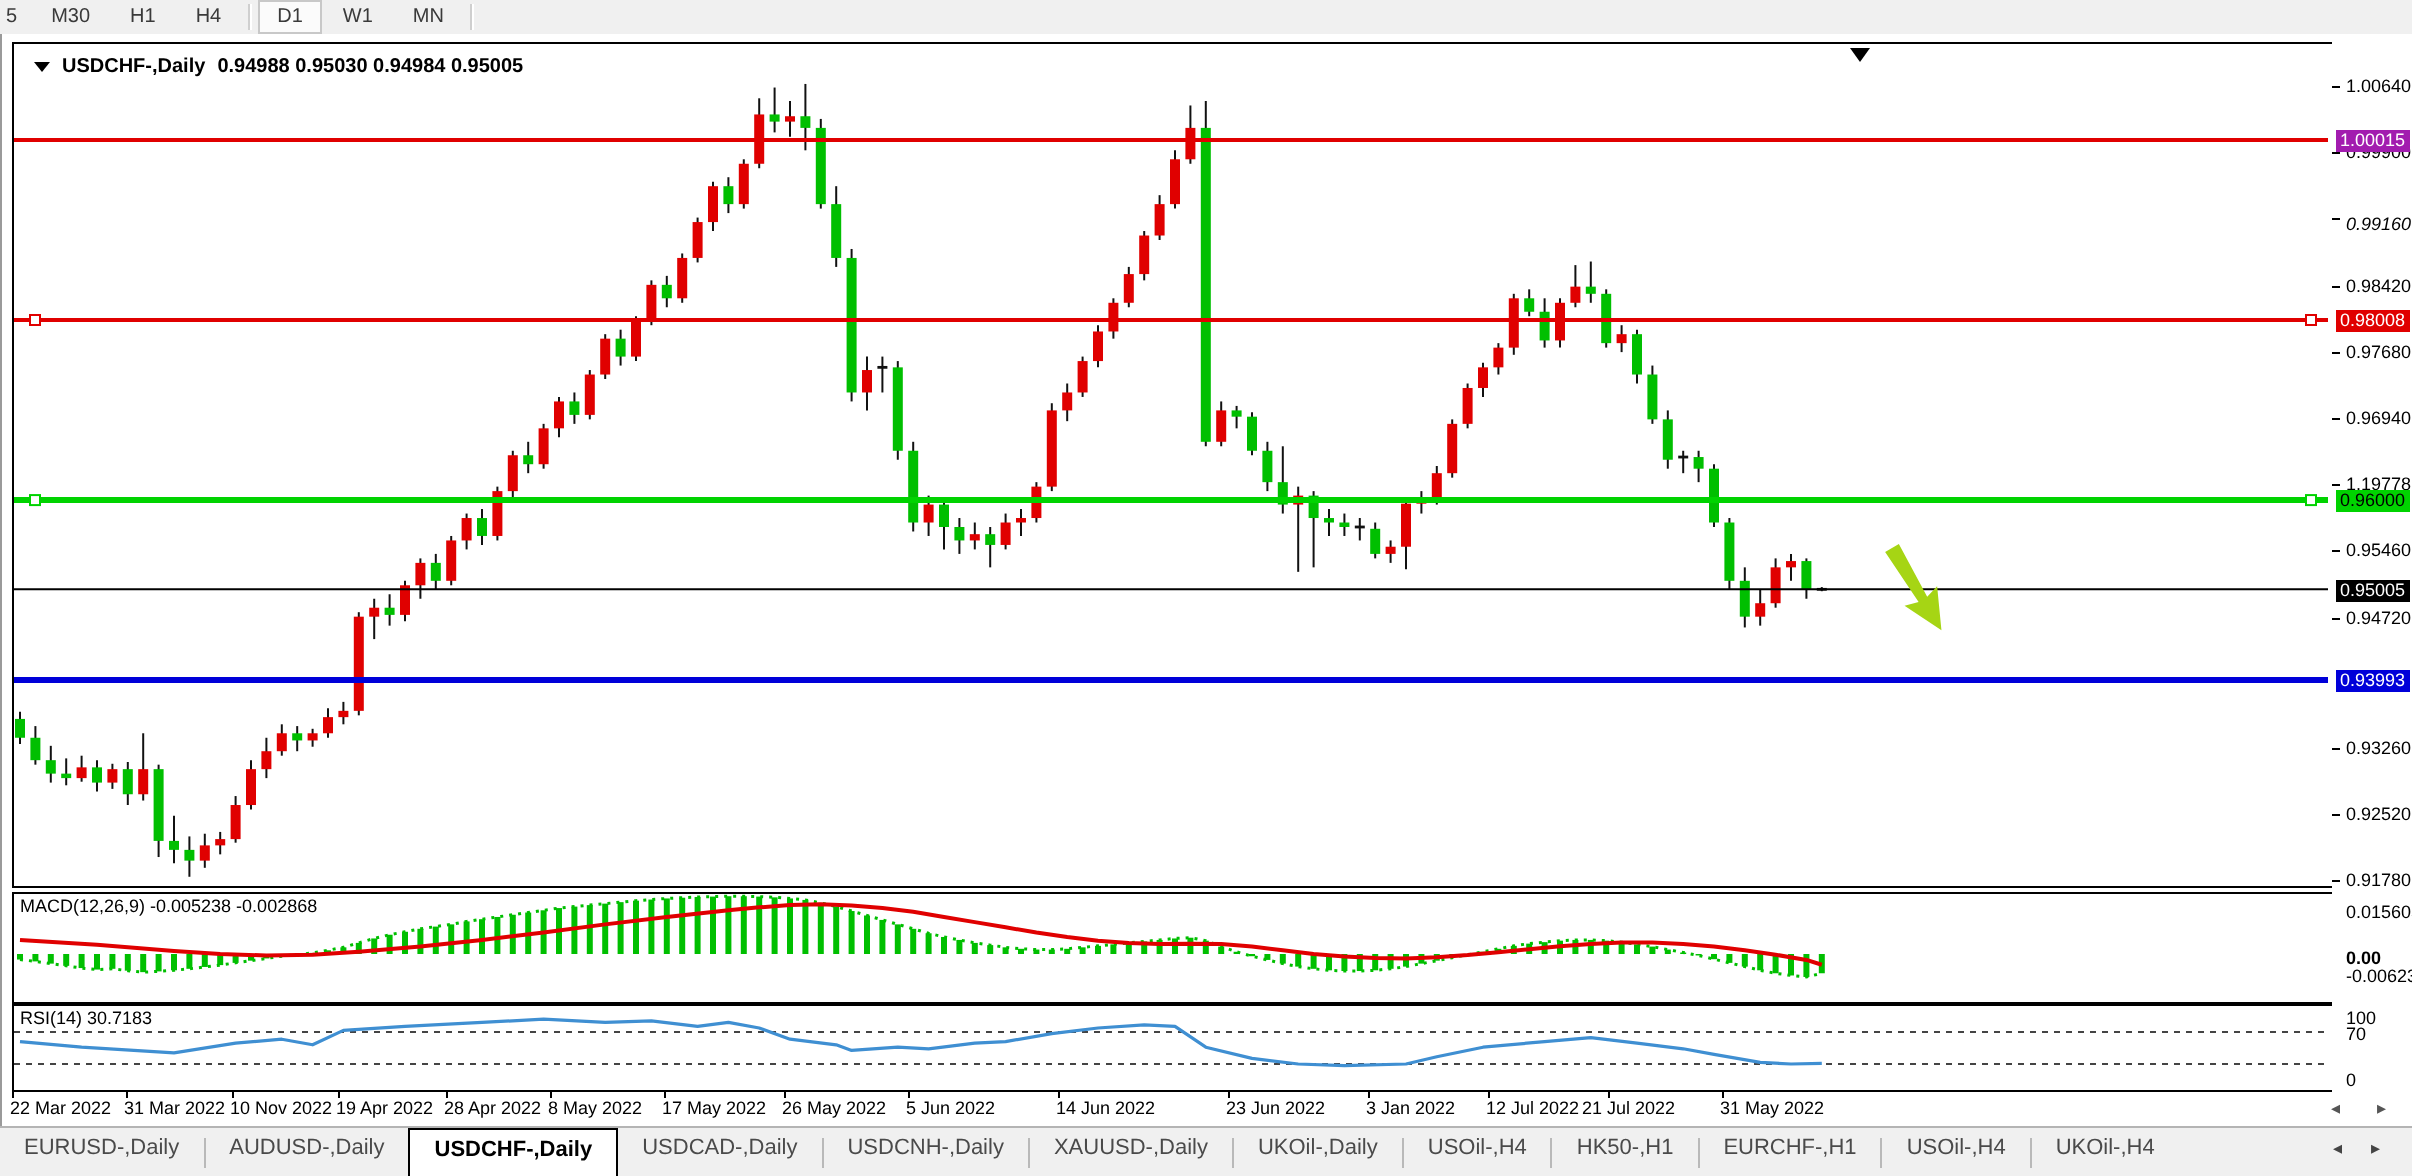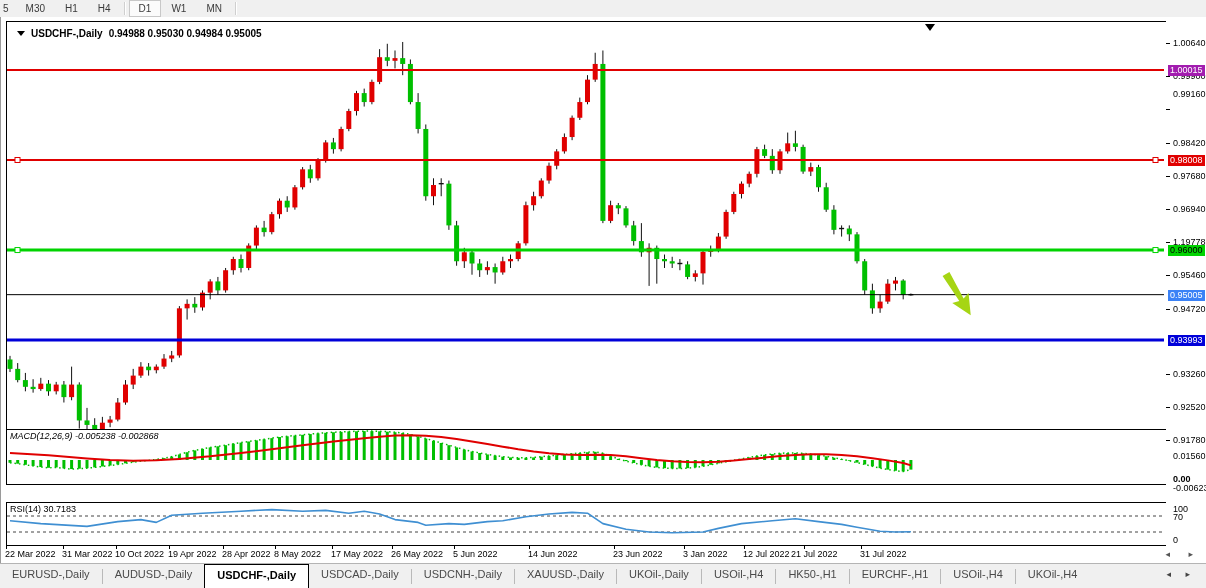--- a/index.html
+++ b/index.html
@@ -11,21 +11,21 @@
            border-bottom:1px solid #d6d6d6;display:flex;align-items:center;}
   .tb-btn{font-size:10px;color:#3a3a3a;padding:1px 9px;height:13px;line-height:13px;
           cursor:default;border:1px solid transparent;}
   .tb-btn.active{background:#fbfbfb;border:1px solid #c8c8c8;}
   .tb-sep{width:1px;height:13px;background:#cfcfcf;border-right:1px solid #fff;margin:0 3px;}
   
   #chartwin{position:absolute;left:0;top:17px;width:1206px;height:546px;background:#fff;
             border-left:1px solid #9a9a9a;}
   .pane{position:absolute;left:5px;width:1159px;border:1px solid #000;background:#fff;}
   #main-pane{top:4px;height:421px;}
-  #macd-pane{top:412px;height:54px;font-style:italic;}
+  #macd-pane{top:429px;height:54px;}
   #rsi-pane{top:485px;height:42px;}
   .pane svg{position:absolute;left:0;top:0;}
   .ind-label{position:absolute;left:3px;top:1px;font-size:9px;color:#000;z-index:5;white-space:nowrap;}
   #chart-title{position:absolute;left:10px;top:6px;font-size:10px;font-weight:bold;color:#000;
                z-index:6;display:flex;align-items:center;gap:6px;white-space:nowrap;}
   #title-tri{width:0;height:0;border-left:4px solid transparent;border-right:4px solid transparent;
              border-top:5px solid #000;display:inline-block;}
   
   #axis{position:absolute;left:1165px;top:0;width:41px;height:546px;background:#fff;}
   .axlab{position:absolute;left:7px;font-size:9px;color:#000;white-space:nowrap;}
@@ -458,21 +458,21 @@
           <polyline points="3,17.8 33.8,20.6 80,23.400000000000002 110.8,18.6 133.9,16.6 149.3,19.400000000000002 164.70000000000002,12.200000000000001 195.5,10.200000000000001 234,8.2 264.8,6.6000000000000005 295.6,8.2 318.7,7.4 341.8,10.200000000000001 357.2,8.2 372.6,11 388,16.6 411.1,19.400000000000002 418.8,22.200000000000003 441.90000000000003,20.6 457.3,21.400000000000002 480.40000000000003,18.6 495.8,17.8 518.9,13.8 542,11 565.1,9.4 580.5,10.200000000000001 595.9,20.6 619,26.200000000000003 642.1,29 665.2,29.8 696,29 711.4,25.400000000000002 734.5,20.6 765.3000000000001,17.8 788.4,15.8 811.5,18.6 834.6,21.400000000000002 850,24.200000000000003 873.1,28.200000000000003 888.5,29 903.9,28.72" fill="none" stroke="#3f8fd2" stroke-width="1.6" stroke-linejoin="round"></polyline>
         </svg>
     </div>
 
     <div id="axis">
         <div class="axtick" style="top: 26px;"></div>
         <div class="axlab" style="top: 21px;">1.00640</div>
         <div class="axtick" style="top: 59px;"></div>
         <div class="axlab" style="top: 54px;">0.99900</div>
         <div class="axtick" style="top: 92px;"></div>
-        <div class="axlab" style="top: 72px;">0.99160</div>
+        <div class="axlab" style="top: 90px; font-style: italic;">0.99160</div>
         <div class="axtick" style="top: 126px;"></div>
         <div class="axlab" style="top: 121px;">0.98420</div>
         <div class="axtick" style="top: 159px;"></div>
         <div class="axlab" style="top: 154px;">0.97680</div>
         <div class="axtick" style="top: 192px;"></div>
         <div class="axlab" style="top: 187px;">0.96940</div>
         <div class="axtick" style="top: 225px;"></div>
         <div class="axlab" style="top: 220px;">1.19778</div>
         <div class="axtick" style="top: 258px;"></div>
         <div class="axlab" style="top: 253px;">0.95460</div>
@@ -480,39 +480,39 @@
         <div class="axlab" style="top: 287px;">0.94720</div>
         <div class="axtick" style="top: 357px;"></div>
         <div class="axlab" style="top: 352px;">0.93260</div>
         <div class="axtick" style="top: 390px;"></div>
         <div class="axlab" style="top: 385px;">0.92520</div>
         <div class="axtick" style="top: 423px;"></div>
         <div class="axlab" style="top: 418px;">0.91780</div>
         <div class="pricetag" style="top: 48px; background: #a21caf; color: rgb(255, 255, 255);">1.00015</div>
         <div class="pricetag" style="top: 138px; background: rgb(224, 0, 0); color: rgb(255, 255, 255);">0.98008</div>
         <div class="pricetag" style="top: 228.045px; background: rgb(0, 211, 0); color: rgb(0, 0, 0);">0.96000</div>
-        <div class="pricetag" style="top: 272.663px; background: #3b82f6; color: rgb(255, 255, 255);">0.95005</div>
+        <div class="pricetag" style="top: 272.663px; background: #000000; color: rgb(255, 255, 255);">0.95005</div>
         <div class="pricetag" style="top: 318.045px; background: rgb(0, 0, 217); color: rgb(255, 255, 255);">0.93993</div>
         <div class="axlab" style="top: 434px;">0.015605</div>
         <div class="axlab" style="top: 457px; font-weight: bold;">0.00</div>
         <div class="axlab" style="top: 466px;">-0.00623</div>
         <div class="axlab" style="top: 487px;">100</div>
         <div class="axlab" style="top: 495px;">70</div>
         <div class="axlab" style="top: 532px;">30</div>
         <div class="axlab" style="top: 518px;">0</div>
       </div>
 
     <div id="daterow">
       <div id="scrollers">◂ ▸</div>
     <div class="dtick" style="left: 5px;"></div>
         <div class="dlab" style="left: 4px;">22 Mar 2022</div>
         <div class="dtick" style="left: 62px;"></div>
         <div class="dlab" style="left: 61px;">31 Mar 2022</div>
         <div class="dtick" style="left: 115px;"></div>
-        <div class="dlab" style="left: 114px;">10 Oct 2022</div>
+        <div class="dlab" style="left: 114px;">10 Nov 2022</div>
         <div class="dtick" style="left: 168px;"></div>
         <div class="dlab" style="left: 167px;">19 Apr 2022</div>
         <div class="dtick" style="left: 222px;"></div>
         <div class="dlab" style="left: 221px;">28 Apr 2022</div>
         <div class="dtick" style="left: 274px;"></div>
         <div class="dlab" style="left: 273px;">8 May 2022</div>
         <div class="dtick" style="left: 331px;"></div>
         <div class="dlab" style="left: 330px;">17 May 2022</div>
         <div class="dtick" style="left: 391px;"></div>
         <div class="dlab" style="left: 390px;">26 May 2022</div>
@@ -522,21 +522,21 @@
         <div class="dlab" style="left: 527px;">14 Jun 2022</div>
         <div class="dtick" style="left: 613px;"></div>
         <div class="dlab" style="left: 612px;">23 Jun 2022</div>
         <div class="dtick" style="left: 683px;"></div>
         <div class="dlab" style="left: 682px;">3 Jan 2022</div>
         <div class="dtick" style="left: 743px;"></div>
         <div class="dlab" style="left: 742px;">12 Jul 2022</div>
         <div class="dtick" style="left: 803px;"></div>
         <div class="dlab" style="left: 770px; margin-left: 20px;">21 Jul 2022</div>
         <div class="dtick" style="left: 860px;"></div>
-        <div class="dlab" style="left: 859px;">31 Jul 2022</div>
+        <div class="dlab" style="left: 859px;">31 May 2022</div>
       </div>
   </div>
 
   <div id="tabbar">
       <div class="tab">EURUSD-,Daily</div>
       <div class="tab-sep"></div>
       <div class="tab">AUDUSD-,Daily</div>
       <div class="tab active">USDCHF-,Daily</div>
       <div class="tab">USDCAD-,Daily</div>
       <div class="tab-sep"></div>

